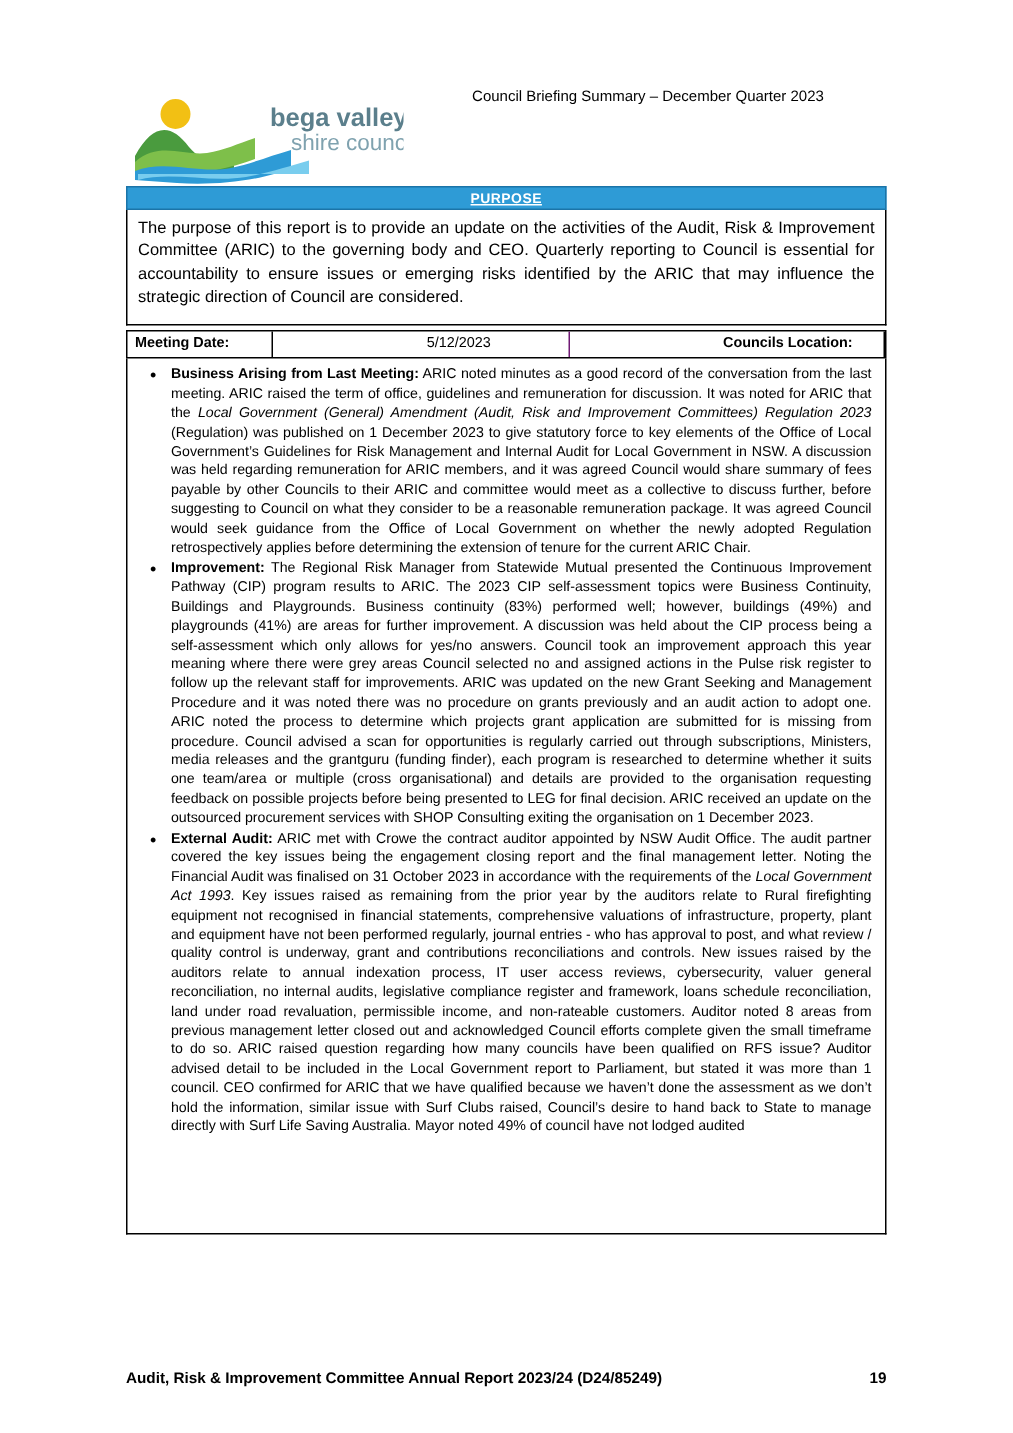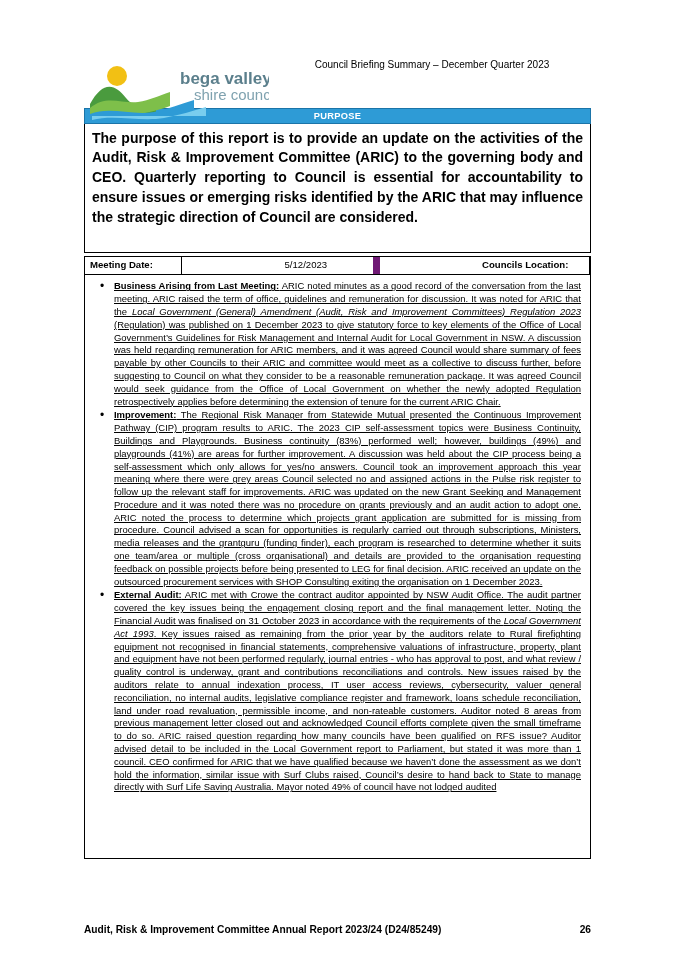--- a/index.html
+++ b/index.html
@@ -61,67 +61,65 @@
     background: #2e9bd6;
     color: #ffffff;
     text-align: center;
     font-size: 9.3px;
     font-weight: bold;
     letter-spacing: 0.3px;
     padding: 1.5px 0 2px 0;
     border: 1px solid #1b74a8;
     box-sizing: border-box;
   }
-  .purpose-bar { margin-top: 16px; }
+  .purpose-bar { margin-top: 32px; text-decoration: underline; }
 
   .purpose-box {
     border: 1px solid #000000;
     border-top: none;
     box-sizing: border-box;
-    padding: 5px 7px 24px 7px;
-    font-size: 14px;
+    padding: 5px 7px 9px 7px;
+    font-size: 11px;
     line-height: 1.42;
     text-align: justify;
-    font-weight: bold;
   }
 
   .meeting-row {
     display: flex;
     margin-top: 3px;
     border: 1px solid #000000;
     box-sizing: border-box;
     font-size: 9.6px;
     justify-content: space-between;
   }
   .meeting-cell {
     padding: 2px 5px 3px 5px;
     box-sizing: border-box;
     line-height: 1.3;
   }
   .meeting-label {
     font-weight: bold;
     border-right: 1px solid #000;
   }
   .mc-1 { width: 97px; }
-  .mc-2 { width: 100px; border-right: 7px solid #701a75; }
+  .mc-2 { width: 100px; border-right: 1px solid #701a75; }
   .mc-3 { width: 113px; }
   .mc-4 { flex: 1 1 auto; }
 
   .formal-bar { margin-top: 3px; }
 
   .body-box {
     border: 1px solid #000000;
     border-top: none;
     box-sizing: border-box;
     padding: 5px 9px 6px 9px;
     font-size: 9.45px;
     line-height: 1.355;
     height: 584px;
     overflow: hidden;
-    text-decoration: underline;
   }
 
   ul.bullets {
     list-style: none;
     margin: 0;
     padding: 0;
   }
   ul.bullets > li {
     position: relative;
     padding-left: 20px;
@@ -137,21 +135,21 @@
     line-height: 1.25;
   }
   .lead { font-weight: bold; }
   .ital { font-style: italic; }
 
   
   .footer {
     position: absolute;
     left: 84px;
     right: 84px;
-    bottom: 20px;
+    bottom: 30px;
     display: flex;
     align-items: flex-end;
     border-top: 0;
     font-size: 10.2px;
     font-weight: bold;
   }
   .footer-left { flex: 1 1 auto; }
   .footer-right { flex: 0 0 auto; }
 </style>
 </head>
@@ -194,16 +192,16 @@
         <span class="lead">Improvement:</span><span> The Regional Risk Manager from Statewide Mutual presented the Continuous Improvement Pathway (CIP) program results to ARIC. The 2023 CIP self-assessment topics were Business Continuity, Buildings and Playgrounds. Business continuity (83%) performed well; however, buildings (49%) and playgrounds (41%) are areas for further improvement. A discussion was held about the CIP process being a self-assessment which only allows for yes/no answers. Council took an improvement approach this year meaning where there were grey areas Council selected no and assigned actions in the Pulse risk register to follow up the relevant staff for improvements. ARIC was updated on the new Grant Seeking and Management Procedure and it was noted there was no procedure on grants previously and an audit action to adopt one. ARIC noted the process to determine which projects grant application are submitted for is missing from procedure. Council advised a scan for opportunities is regularly carried out through subscriptions, Ministers, media releases and the grantguru (funding finder), each program is researched to determine whether it suits one team/area or multiple (cross organisational) and details are provided to the organisation requesting feedback on possible projects before being presented to LEG for final decision. ARIC received an update on the outsourced procurement services with SHOP Consulting exiting the organisation on 1 December 2023.</span><span class="ital"></span><span></span>
       </li>
       <li>
         <span class="lead">External Audit:</span><span> ARIC met with Crowe the contract auditor appointed by NSW Audit Office. The audit partner covered the key issues being the engagement closing report and the final management letter. Noting the Financial Audit was finalised on 31 October 2023 in accordance with the requirements of the </span><span class="ital">Local Government Act 1993</span><span>. Key issues raised as remaining from the prior year by the auditors relate to Rural firefighting equipment not recognised in financial statements, comprehensive valuations of infrastructure, property, plant and equipment have not been performed regularly, journal entries - who has approval to post, and what review / quality control is underway, grant and contributions reconciliations and controls. New issues raised by the auditors relate to annual indexation process, IT user access reviews, cybersecurity, valuer general reconciliation, no internal audits, legislative compliance register and framework, loans schedule reconciliation, land under road revaluation, permissible income, and non-rateable customers. Auditor noted 8 areas from previous management letter closed out and acknowledged Council efforts complete given the small timeframe to do so. ARIC raised question regarding how many councils have been qualified on RFS issue? Auditor advised detail to be included in the Local Government report to Parliament, but stated it was more than 1 council. CEO confirmed for ARIC that we have qualified because we haven’t done the assessment as we don’t hold the information, similar issue with Surf Clubs raised, Council’s desire to hand back to State to manage directly with Surf Life Saving Australia. Mayor noted 49% of council have not lodged audited</span>
       </li>
     </ul>
   </div>
 
   <div class="footer">
     <div class="footer-left">Audit, Risk &amp; Improvement Committee Annual Report 2023/24 (D24/85249)</div>
-    <div class="footer-right">26</div>
+    <div class="footer-right">19</div>
   </div>
 
 </div>
 
 </body></html>

